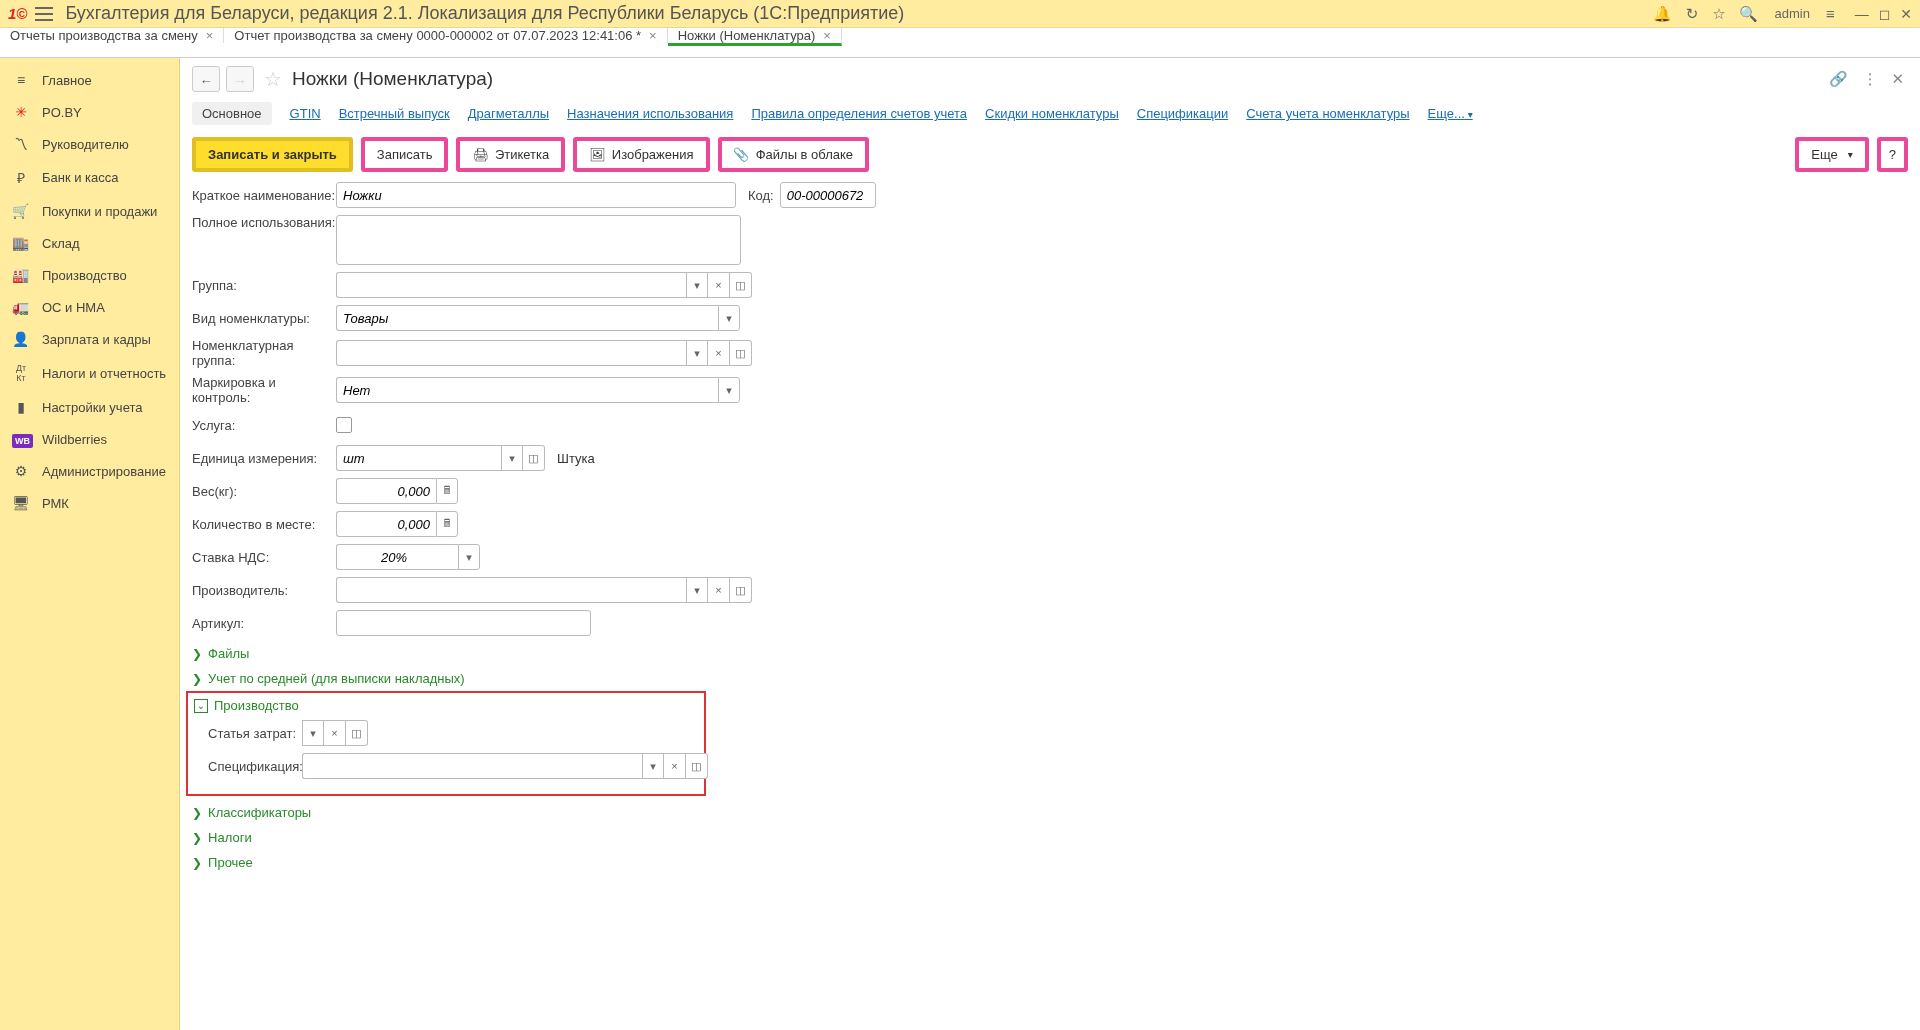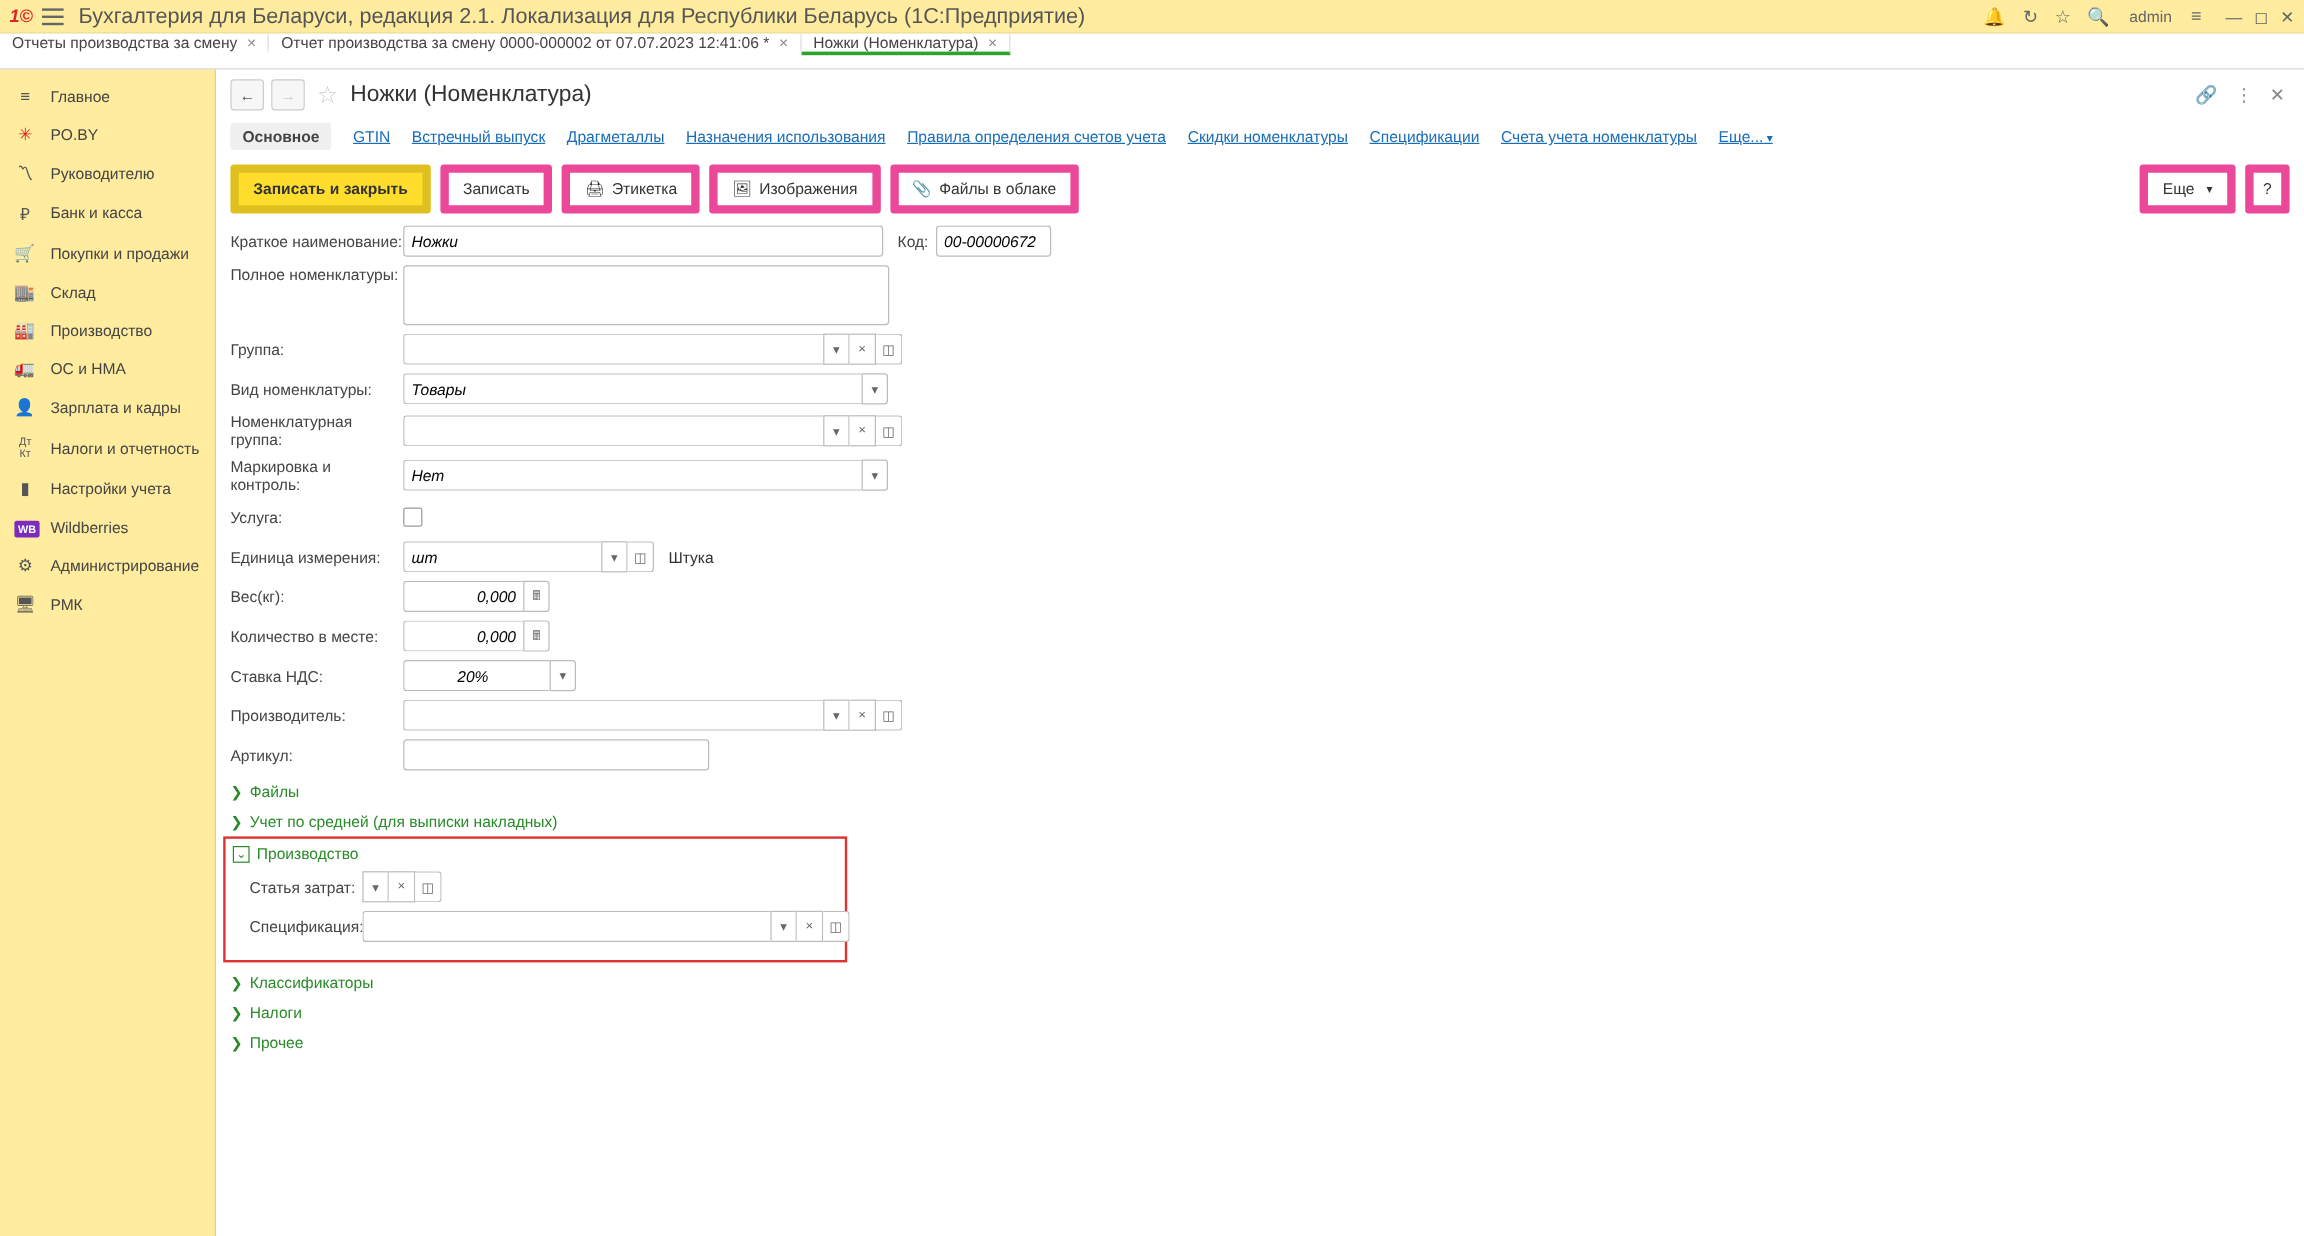--- a/index.html
+++ b/index.html
@@ -38,26 +38,26 @@
   .nav-btn { width: 28px; height: 26px; border: 1px solid #ccc; background: #f7f7f7; border-radius: 3px; display: flex; align-items: center; justify-content: center; color: #555; cursor: pointer; }
   .nav-btn.disabled { color: #ccc; }
   .star-icon { color: #ccc; font-size: 20px; margin: 0 4px; cursor:pointer;}
   .page-title { font-size: 19px; color: #333; font-weight: normal; }
   .header-actions { margin-left: auto; display: flex; gap: 6px; align-items:center;}
   .header-actions .icon-btn { color: #888; cursor: pointer; font-size: 15px; padding:4px;}
   
   
   .subtabs { display: flex; gap: 18px; padding: 2px 12px 8px; align-items: center; flex-wrap: wrap;}
   .subtab { color: #1a6db8; cursor: pointer; font-size: 13px; text-decoration: underline;}
-  .subtab.active { background: #f0f0f0; color: #444; padding: 4px 10px; border-radius: 3px; text-decoration: none; font-weight: bold;}
+  .subtab.active { background: #f0f0f0; color: #444; padding: 4px 10px; border-radius: 3px; text-decoration: none;}
   .subtab.more::after { content: " ▾"; font-size: 10px;}
 
   
   .toolbar { display: flex; gap: 8px; padding: 4px 12px 10px; align-items: center;}
-  .btn { border: 7px solid #ec4899; background: #fff; padding: 6px 12px; border-radius: 3px; cursor: pointer; font-size: 13px; display: flex; align-items: center; gap: 6px; color:#333;}
+  .btn { border: 4px solid #ec4899; background: #fff; padding: 6px 12px; border-radius: 3px; cursor: pointer; font-size: 13px; display: flex; align-items: center; gap: 6px; color:#333;}
   .btn-primary { background: #ffdd2d; border-color: #e0c020; font-weight: bold; }
   .toolbar-right { margin-left: auto; display: flex; gap: 8px; }
   .btn-small { padding: 5px 8px; }
 
   
   .form { padding: 0 12px; overflow-y: auto; flex: 1;}
   .form-row { display: flex; align-items: center; margin-bottom: 7px; min-height: 26px;}
   .form-label { width: 144px; color: #444; font-size: 13px; flex-shrink:0;}
   .form-input { border: 1px solid #bbb; border-radius: 3px; padding: 4px 6px; font-size: 13px; height: 26px; font-style: italic; }
   .form-input.w400 { width: 400px; }
@@ -248,21 +248,21 @@
     </div>
 
     <div class="form">
       <div class="form-row">
         <span class="form-label">Краткое наименование:</span>
         <input class="form-input w400" value="Ножки" style="">
         <span class="code-label">Код:</span>
         <input class="form-input code-input" value="00-00000672" style="">
       </div>
       <div class="form-row" style="align-items:flex-start">
-        <span class="form-label">Полное номенклатуры:</span>
+        <span class="form-label">Полное использования:</span>
         <textarea class="form-input form-textarea" style=""></textarea>
       </div>
       <div class="form-row">
         <span class="form-label">Группа:</span>
         <div class="combo w350">
           <input class="form-input" value="" style="">
           <div class="combo-btn">▾</div>
           <div class="combo-btn">×</div>
           <div class="combo-btn last">◫</div>
         </div>

